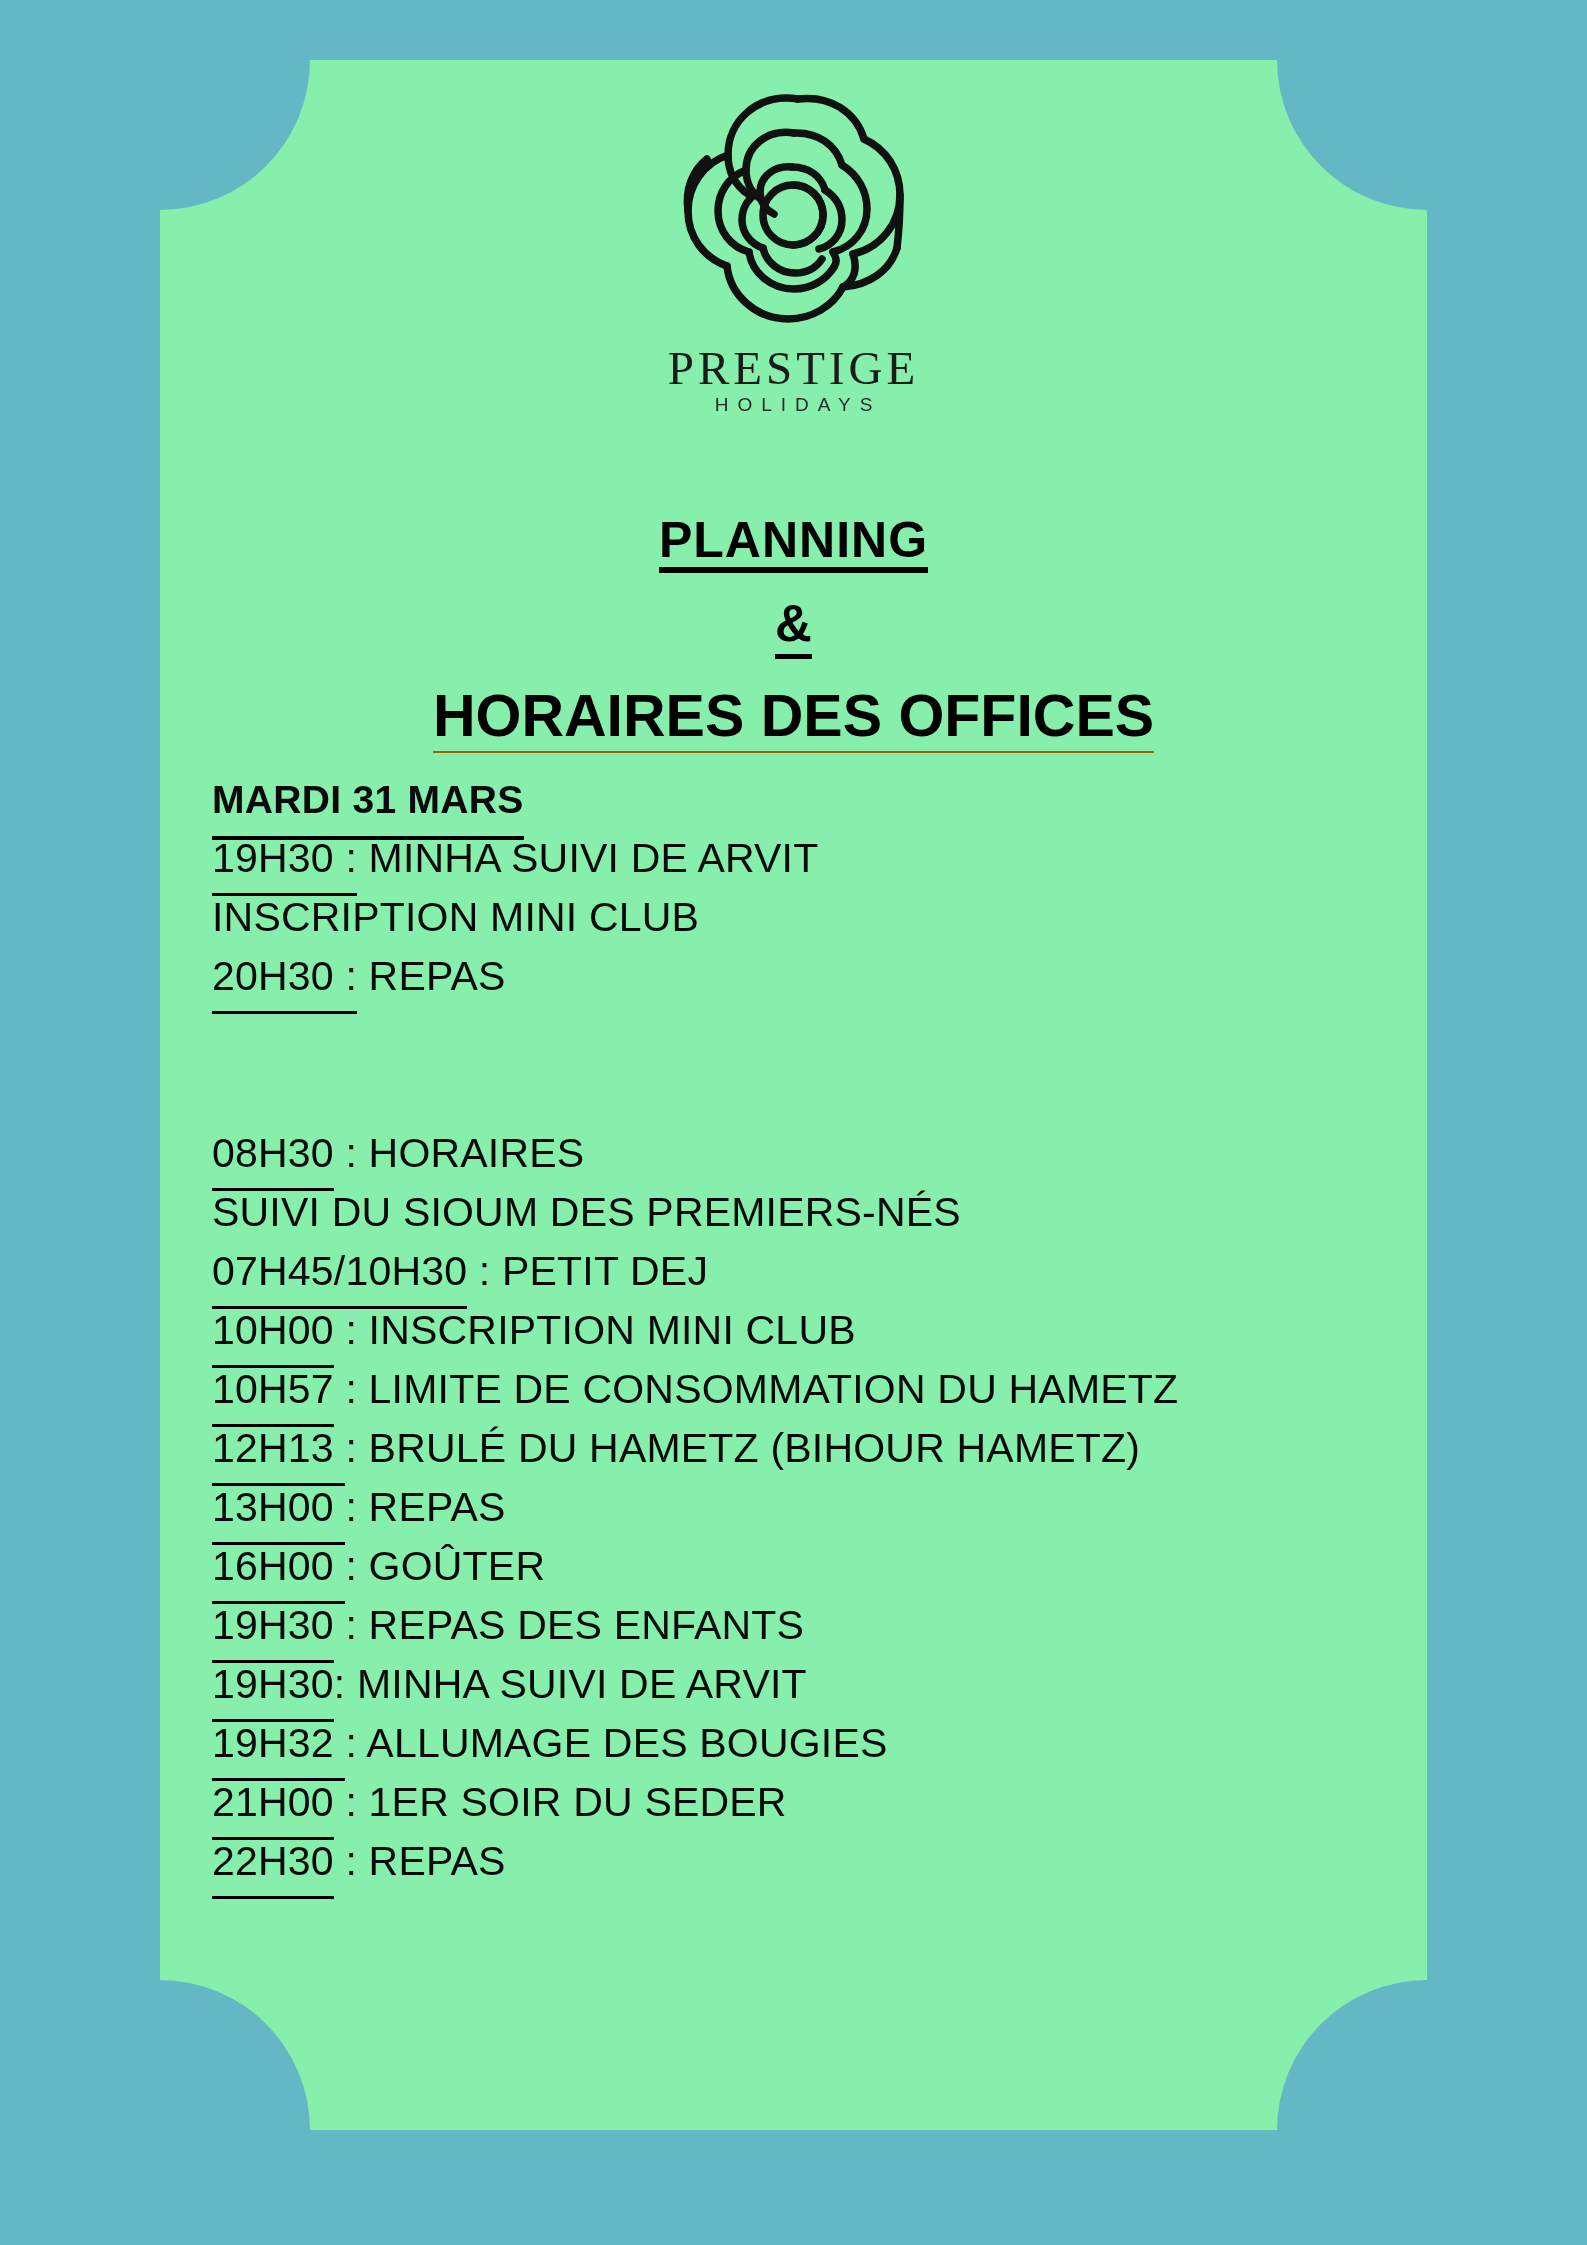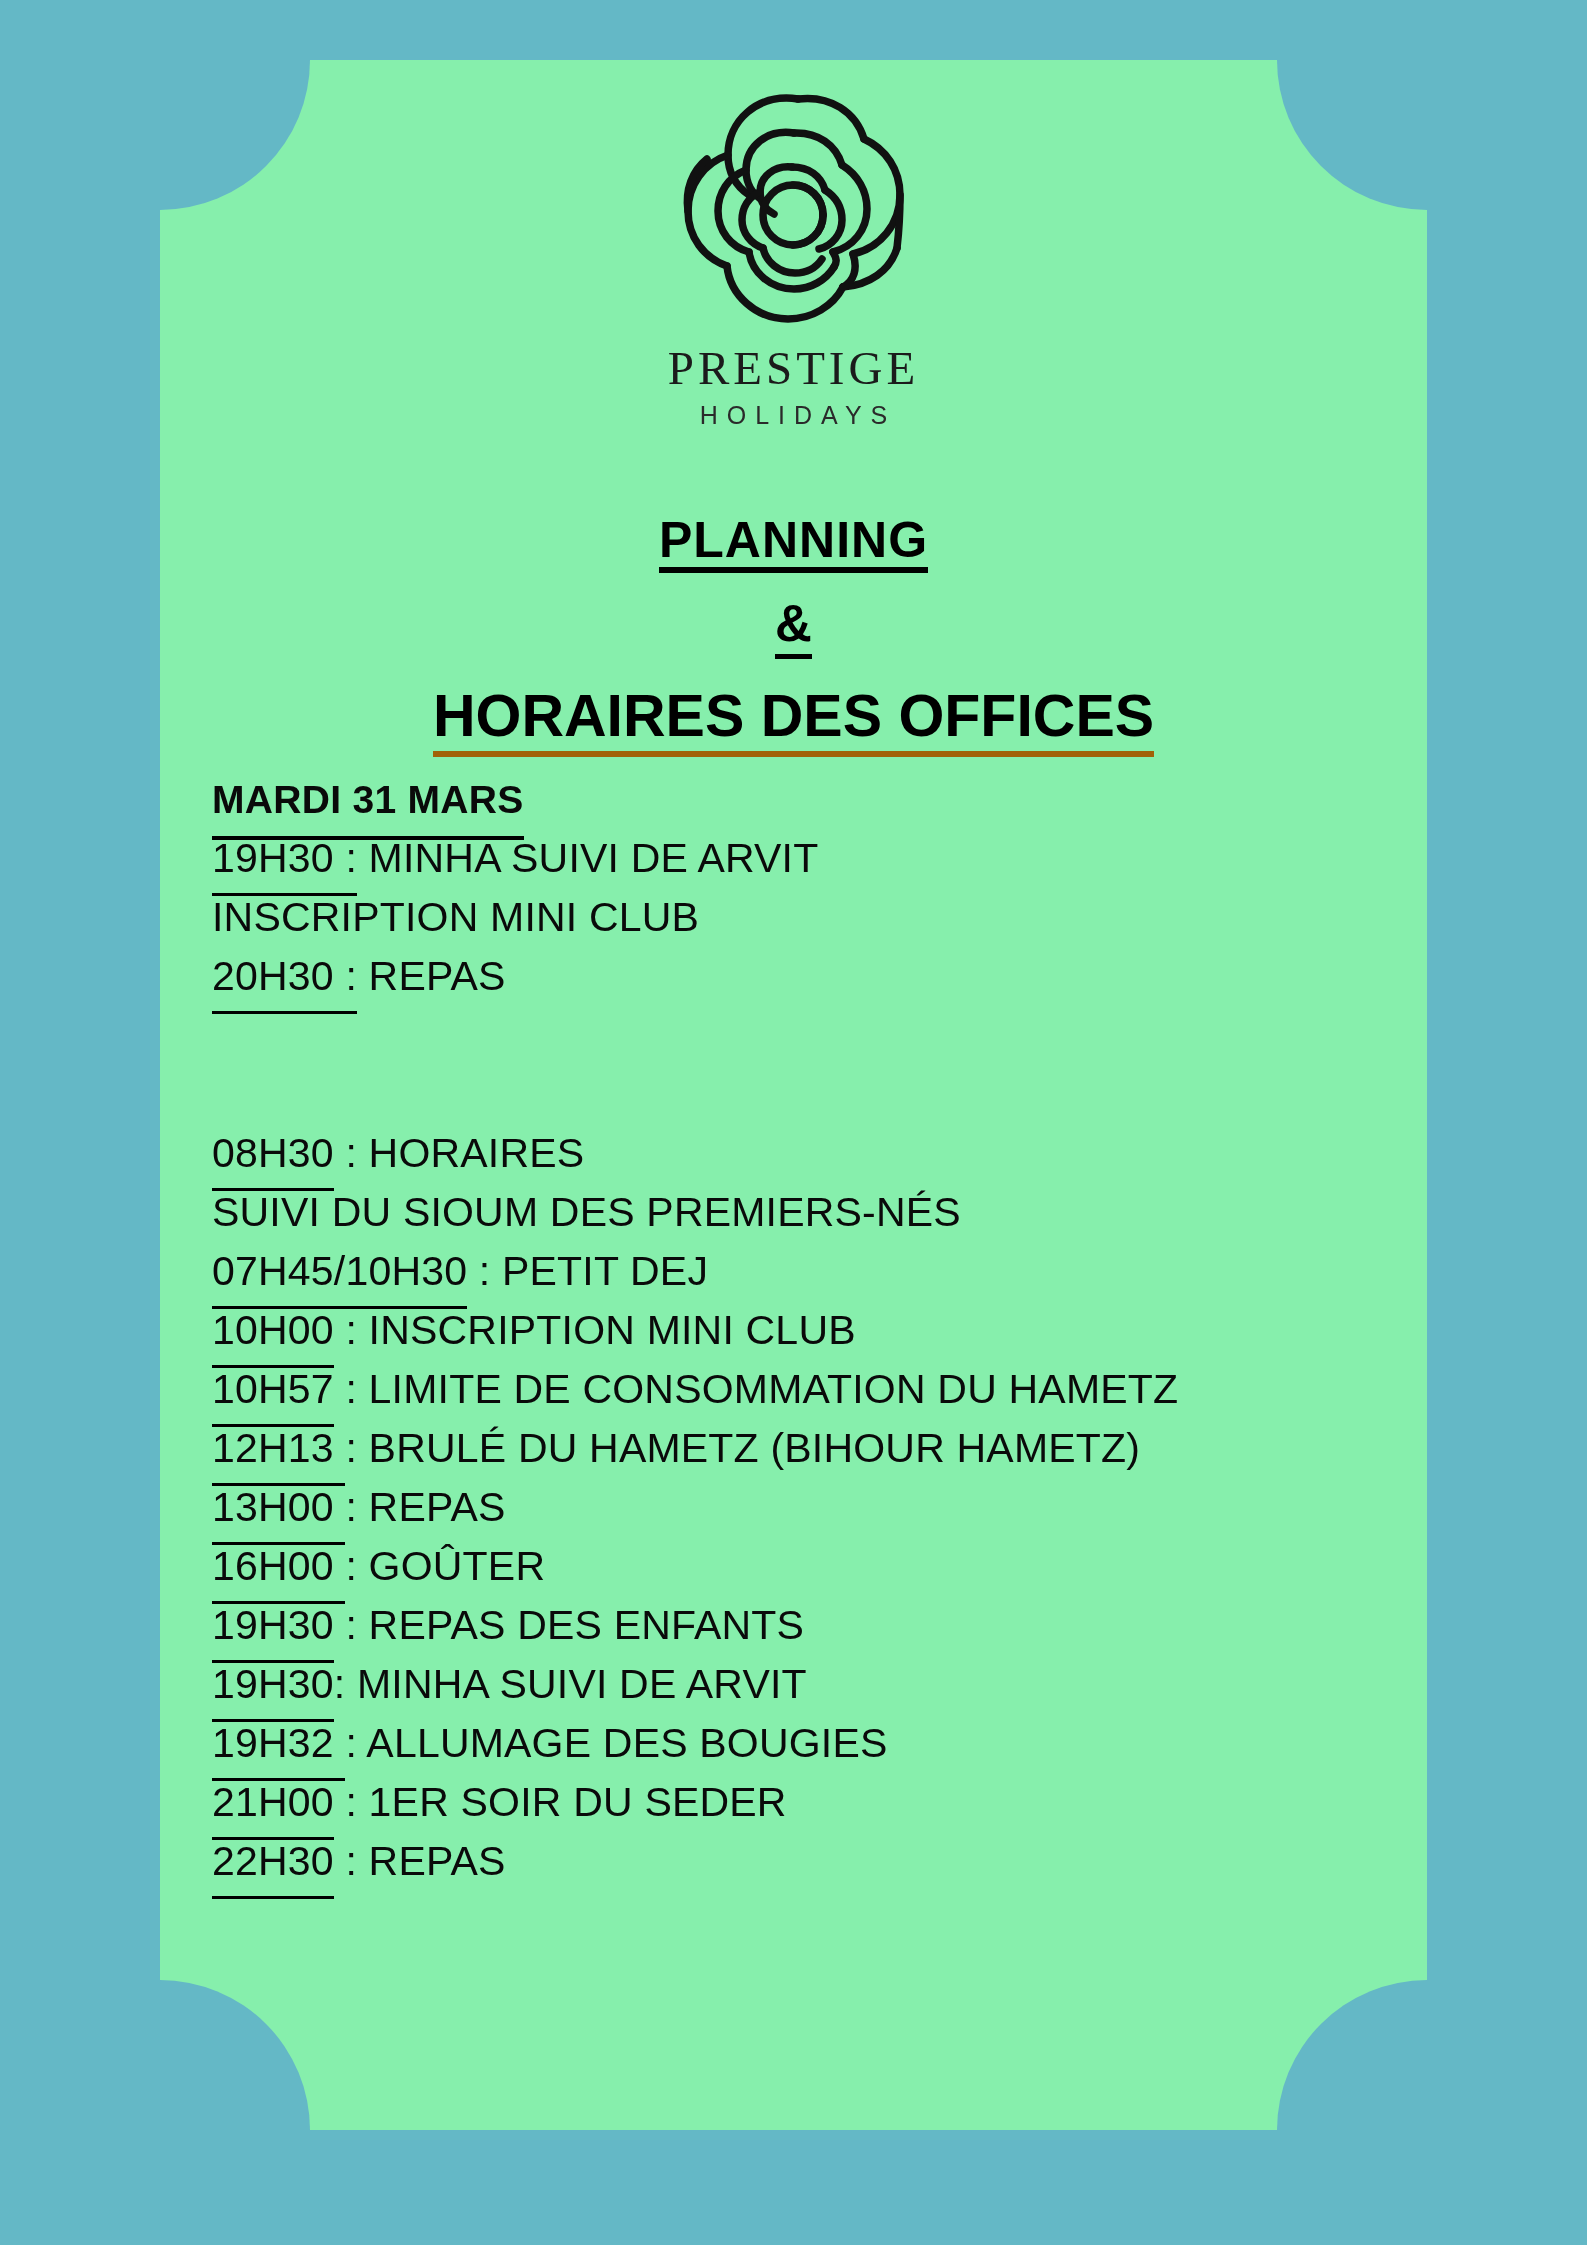--- a/index.html
+++ b/index.html
@@ -54,25 +54,25 @@
   #brand-name {
     font-family: "Liberation Serif", serif;
     font-size: 47px;
     letter-spacing: 4px;
     color: #1b1b1b;
     line-height: 1;
     margin-top: 10px;
   }
   #brand-tagline {
     font-family: "Liberation Sans", sans-serif;
-    font-size: 25px;
+    font-size: 19px;
     letter-spacing: 9px;
     color: #2a2a2a;
     line-height: 1;
-    margin-top: 11px;
+    margin-top: 3px;
     padding-left: 9px;
   }
 
   
   #poster-headings {
     position: absolute;
     left: 0;
     top: 455px;
     width: 100%;
     text-align: center;
@@ -94,21 +94,21 @@
     display: inline-block;
     border-bottom: 5px solid #000;
     padding-bottom: 1px;
   }
   .subtitle-row { margin-top: 23px; }
   .sub-title {
     font-size: 59px;
     font-weight: bold;
     letter-spacing: 0px;
     display: inline-block;
-    border-bottom: 6px solid #a16207;
+    border-bottom: 2px solid #a16207;
     padding-bottom: 1px;
   }
 
   
   #schedule-body {
     position: absolute;
     left: 52px;
     top: 710px;
     width: 1200px;
     color: #0a0a0a;

